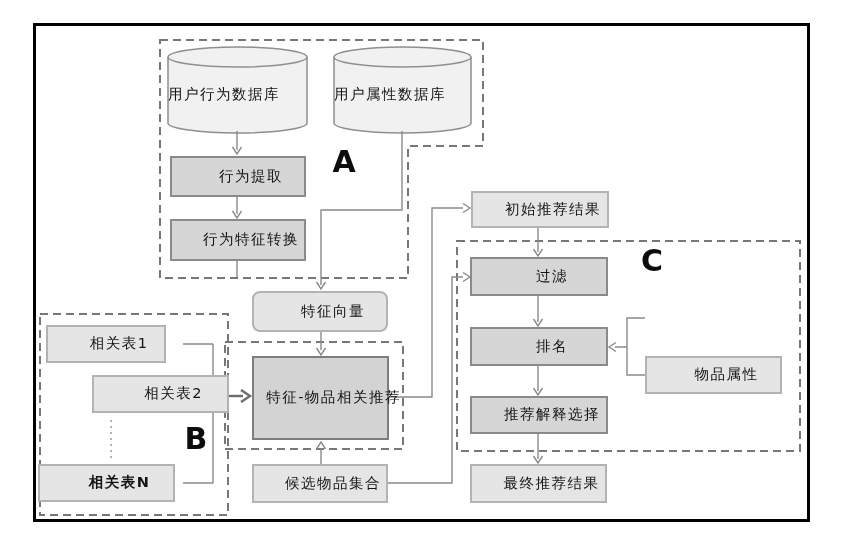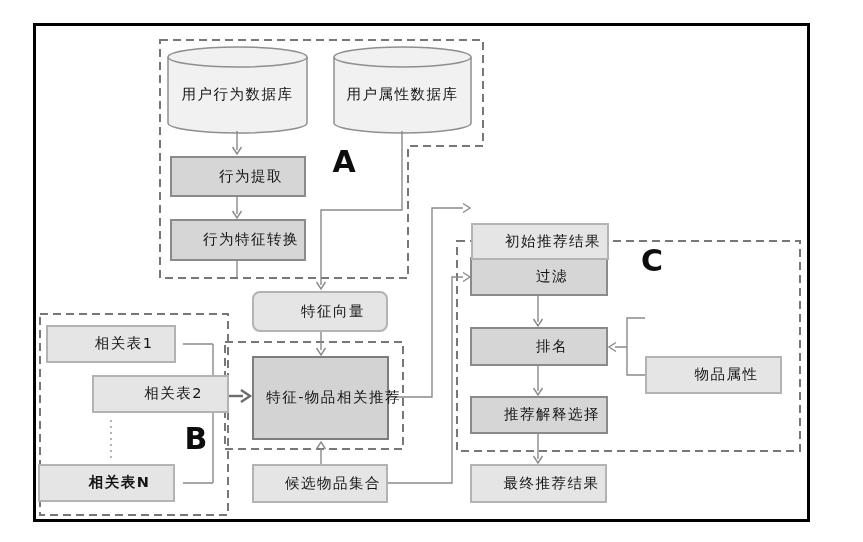--- a/index.html
+++ b/index.html
@@ -16,21 +16,21 @@
     position:absolute; box-sizing:border-box;
     display:flex; align-items:center; justify-content:center;
     font-size:14.5px; color:#141414; letter-spacing:1.5px; text-align:center;
     line-height:1.45; white-space:nowrap;padding-left:26px;
   }
   .process { background:#d6d6d6; border:2px solid #8a8a8a; }
   .data    { background:#e5e5e5; border:2px solid #b3b3b3; }
   .core    { background:#d3d3d3; border:2px solid #7d7d7d; flex-direction:row; }
   .cyl-label {
     position:absolute; font-size:14.5px; color:#141414; letter-spacing:1.5px;
-    text-align:center; white-space:nowrap;
+    white-space:nowrap;
   }
   .group-label {
     position:absolute; width:48px; text-align:center;
     font-size:30px; font-weight:bold; color:#0d0d0d;
   }
   .dash   { fill:none; stroke:#777777; stroke-width:2; stroke-dasharray:8 5; }
   .wire   { fill:none; stroke:#8a8a8a; stroke-width:1.4; }
   .wireTk { fill:none; stroke:#6d6d6d; stroke-width:2.4; }
   .cyl    { fill:#f1f1f1; stroke:#8f8f8f; stroke-width:1.5; }
   .dots   { fill:none; stroke:#b3b3b3; stroke-width:2; stroke-dasharray:2 4; }
@@ -111,21 +111,21 @@
   <div class="node process" style="left:470px; top:257px; width:138px; height:39px;">过滤</div>
   <div class="node process" style="left:470px; top:396px; width:138px; height:38px;">推荐解释选择</div>
   <div class="node process" style="left:470px; top:327px; width:138px; height:39px;">排名</div>
 
   <div class="node core" style="left:252px; top:356px; width:137px; height:84px;">
     <span>特征-物品</span>
     <span>相关推荐</span>
   </div>
 
   <div class="node data" style="left:252px; top:291px; width:136px; height:41px;border-radius:8px;">特征向量</div>
-  <div class="node data" style="left:46px; top:325px; width:130px; height:38px;">相关表1</div>
+  <div class="node data" style="left:46px; top:325px; width:120px; height:38px;">相关表1</div>
   <div class="node data" style="left:46px; top:375px; width:137px; height:38px;margin-left:46px;">相关表2</div>
   <div class="node data" style="left:38px; top:464px; width:137px; height:38px;font-weight:bold;">相关表N</div>
   <div class="node data" style="left:252px; top:464px; width:136px; height:39px;">候选物品集合</div>
-  <div class="node data" style="left:471px; top:191px; width:138px; height:37px;margin-top:32px;">初始推荐结果</div>
+  <div class="node data" style="left:471px; top:191px; width:138px; height:37px;">初始推荐结果</div>
   <div class="node data" style="left:470px; top:464px; width:137px; height:39px;">最终推荐结果</div>
   <div class="node data" style="left:645px; top:356px; width:137px; height:38px;">物品属性</div>
 
 </div>
 
 </body></html>

